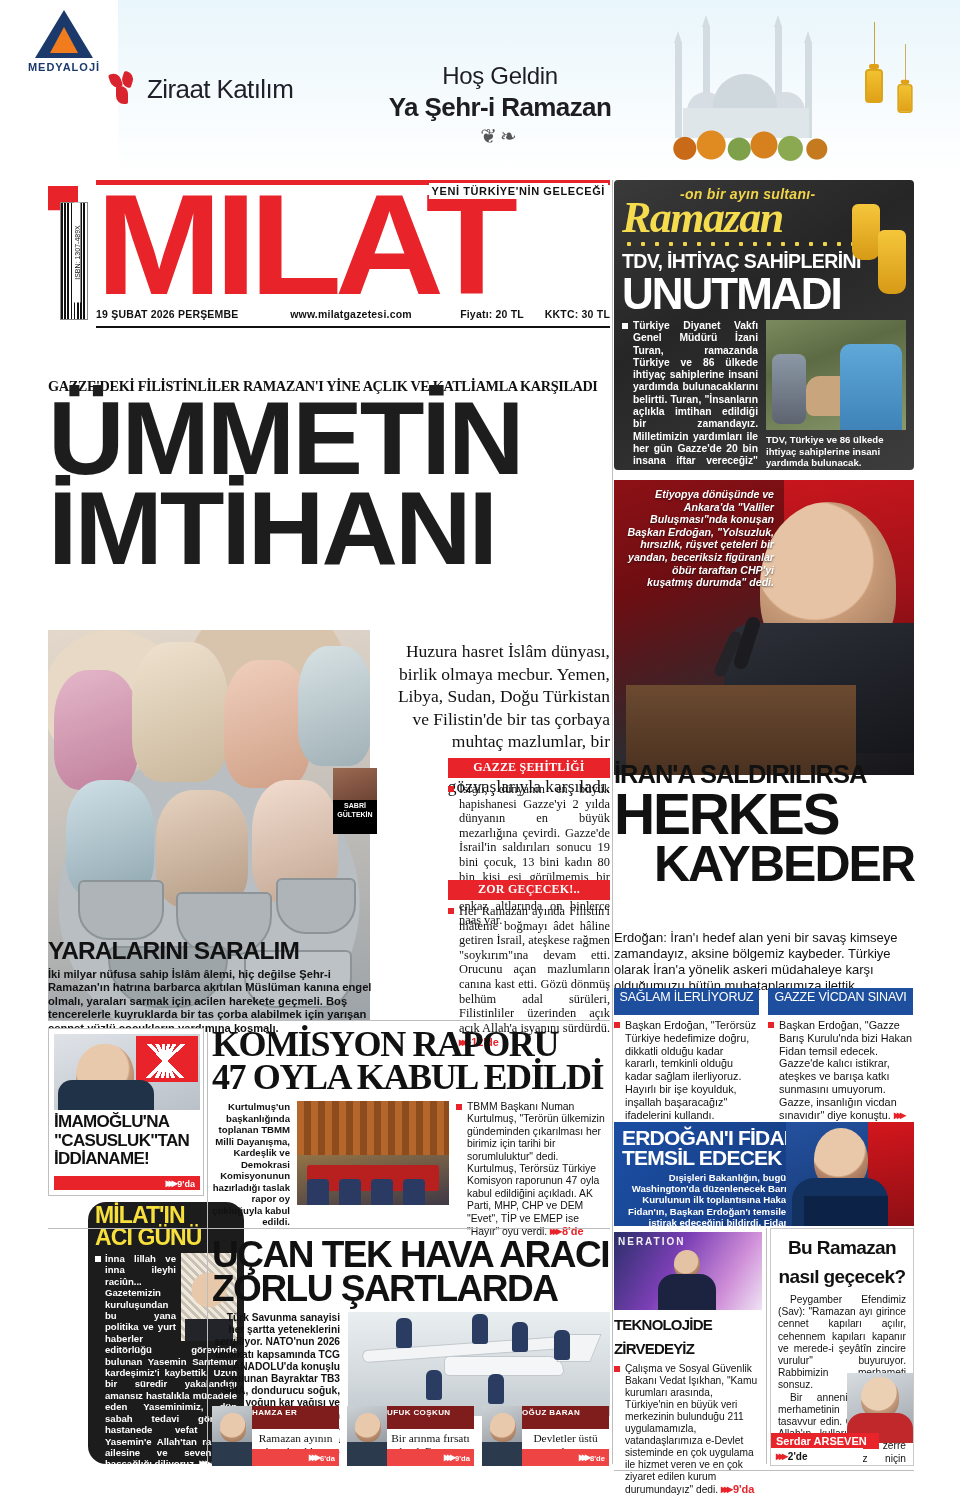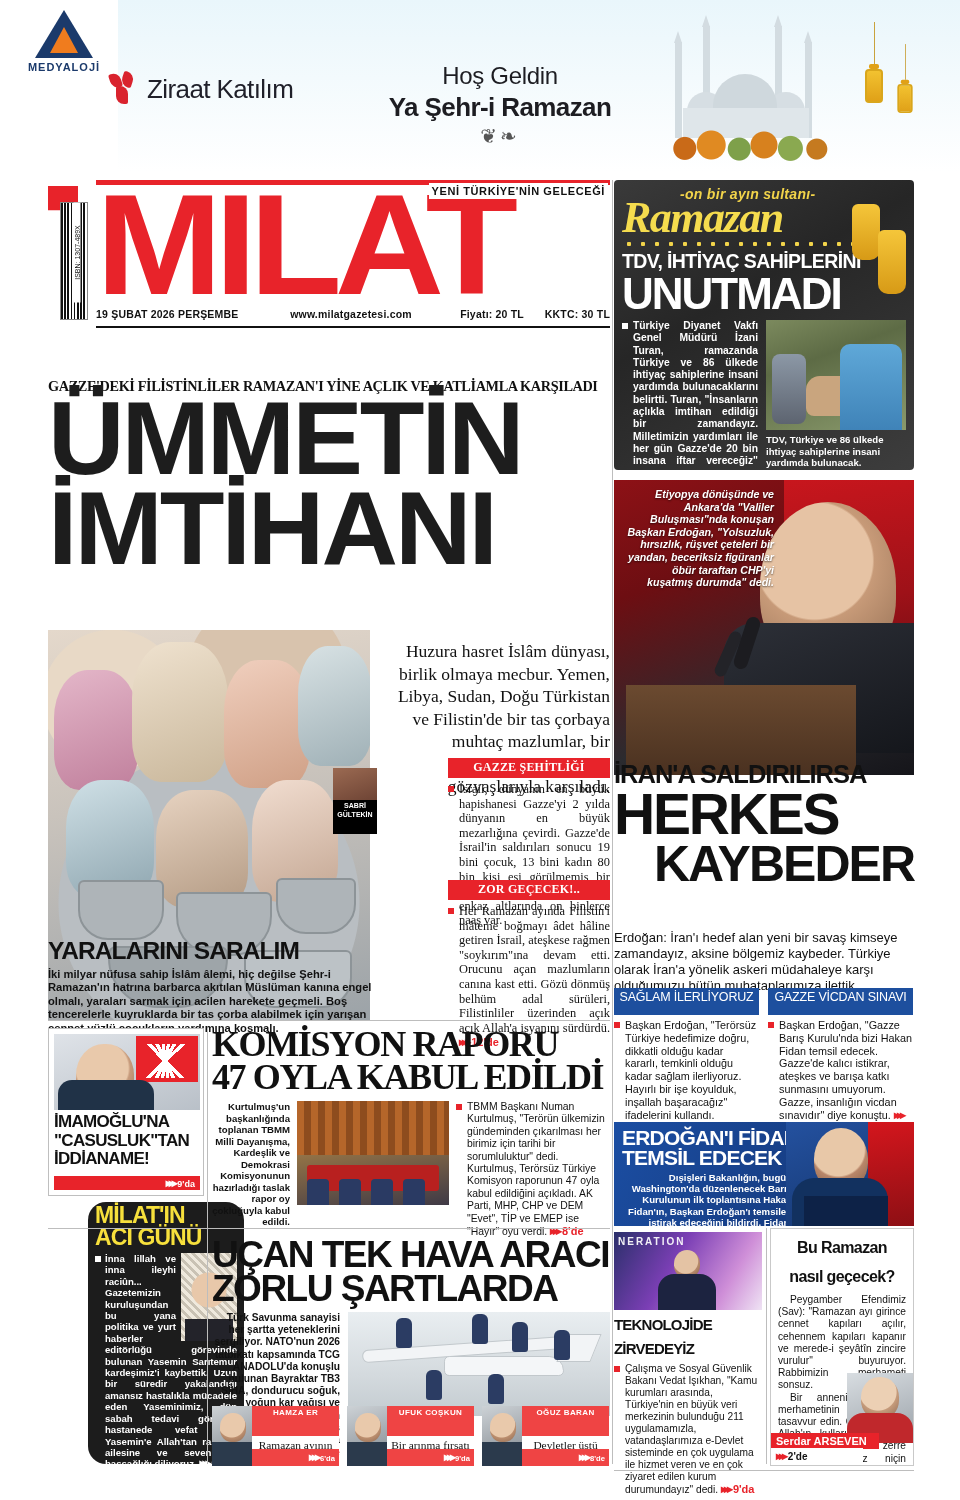--- a/index.html
+++ b/index.html
@@ -481,22 +481,22 @@
     width:40px;height:60px; background:linear-gradient(160deg,#cdd2d6,#7e858c); overflow:hidden; position:relative;
   }
   .colcard .av .f{
     position:absolute; left:8px; top:7px; width:26px;height:29px;
     background:radial-gradient(circle at 45% 38%,#e9c9ab 0 13px,#bb8e6e 14px,#8a6650 100%);
     border-radius:48% 48% 44% 44%;
   }
   .colcard .av .s{ position:absolute; left:0; bottom:0; width:40px;height:24px; background:#2b3a4c;}
   .colcard .bd{ flex:1; position:relative; background:#fff;}
   .colcard .nm{
-    background:#ef4444; color:#fff; font-size:8px; font-weight:bold; text-align:center;
-    padding:2px 0 19px; letter-spacing:.4px;
+    background:#7f1d1d; color:#fff; font-size:8px; font-weight:bold; 
+    padding:2px 0 12px; letter-spacing:.4px;
   }
   .colcard .ti{
     font-family:"Liberation Serif", serif; font-size:11.4px; line-height:13px;
     text-align:center; color:#111; padding:3px 2px 0;
   }
   .colcard .pg{
     position:absolute; right:0; bottom:0; width:100%; background:#ef4444; color:#fff;
     font-size:7.6px; font-weight:bold; text-align:right; padding:1.5px 4px 2px;
   }
 
@@ -527,21 +527,21 @@
     padding-left:11px; position:relative; text-align:left;
   }
   .tekno .b:before{content:"";position:absolute;left:0;top:3px;width:6px;height:6px;background:#e8232a;}
 
   
   .buram{
     position:absolute; left:770px; top:1228px; width:144px; height:238px;
     border:1px solid #c9c9c9; background:#fff; overflow:hidden;
   }
   .buram h3{
-    font-size:16px; line-height:21px; font-weight:bold; text-align:center; color:#111;
+    font-size:19px; line-height:21px; font-weight:bold; text-align:center; color:#111;
     padding:8px 4px 0; letter-spacing:-0.6px;
   }
   .buram .b{
     font-size:10.2px; line-height:12.2px; color:#111; padding:7px 7px 0; text-align:justify;
   }
   .buram .b p{ text-indent:12px; }
   .buram .ph{
     position:absolute; right:0; bottom:22px; width:66px;height:70px; overflow:hidden;
     background:linear-gradient(160deg,#d8dde1,#9aa1a8);
   }

